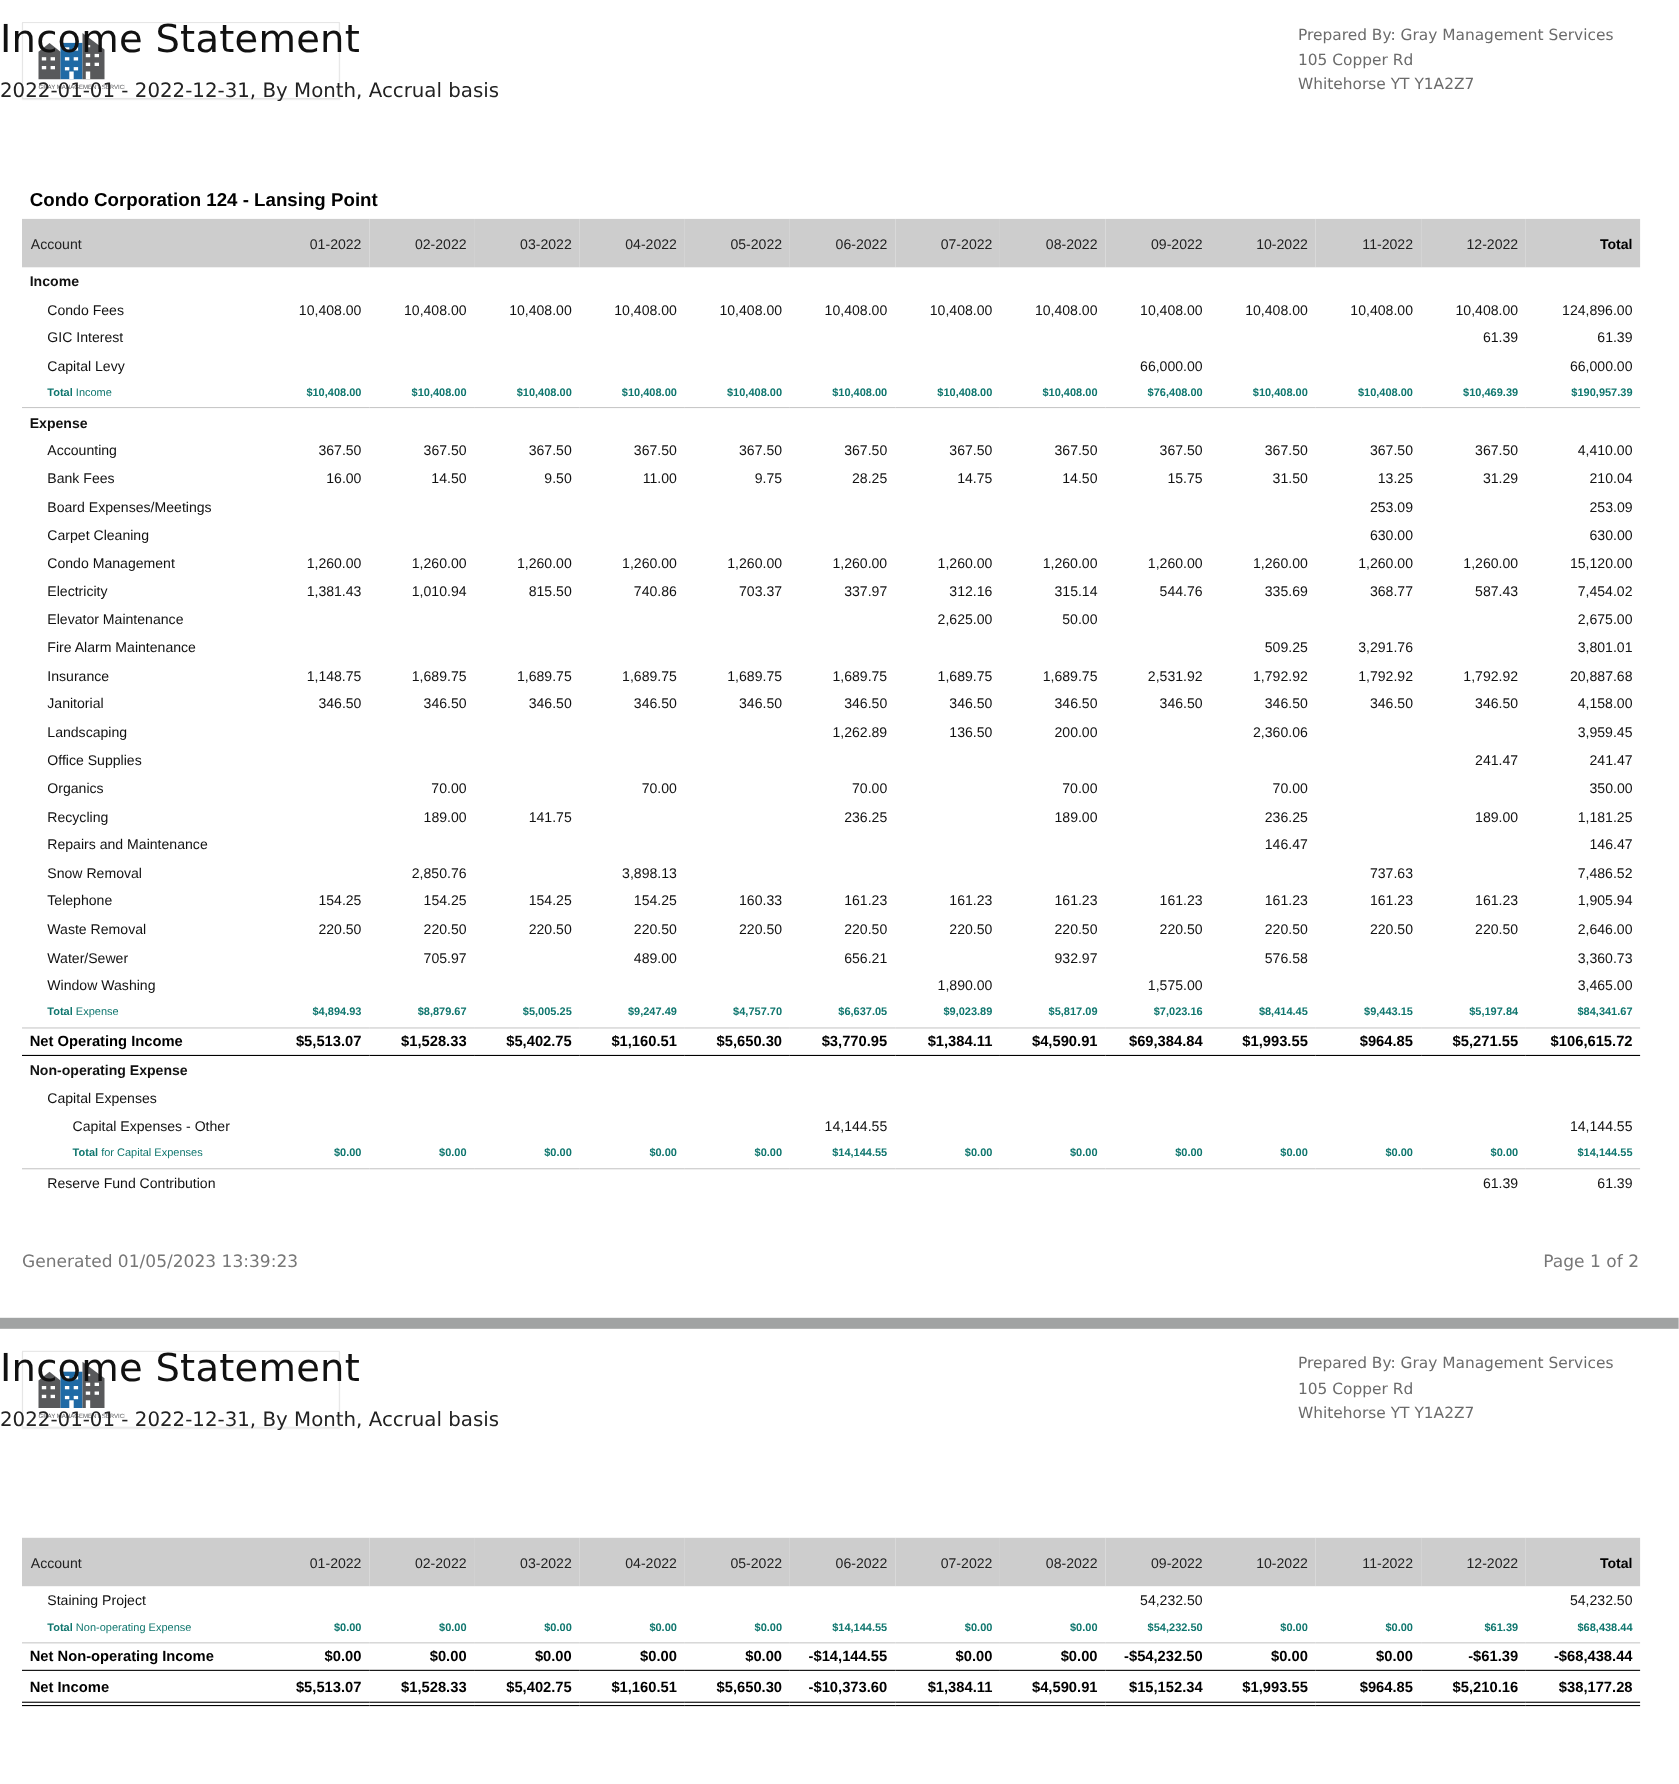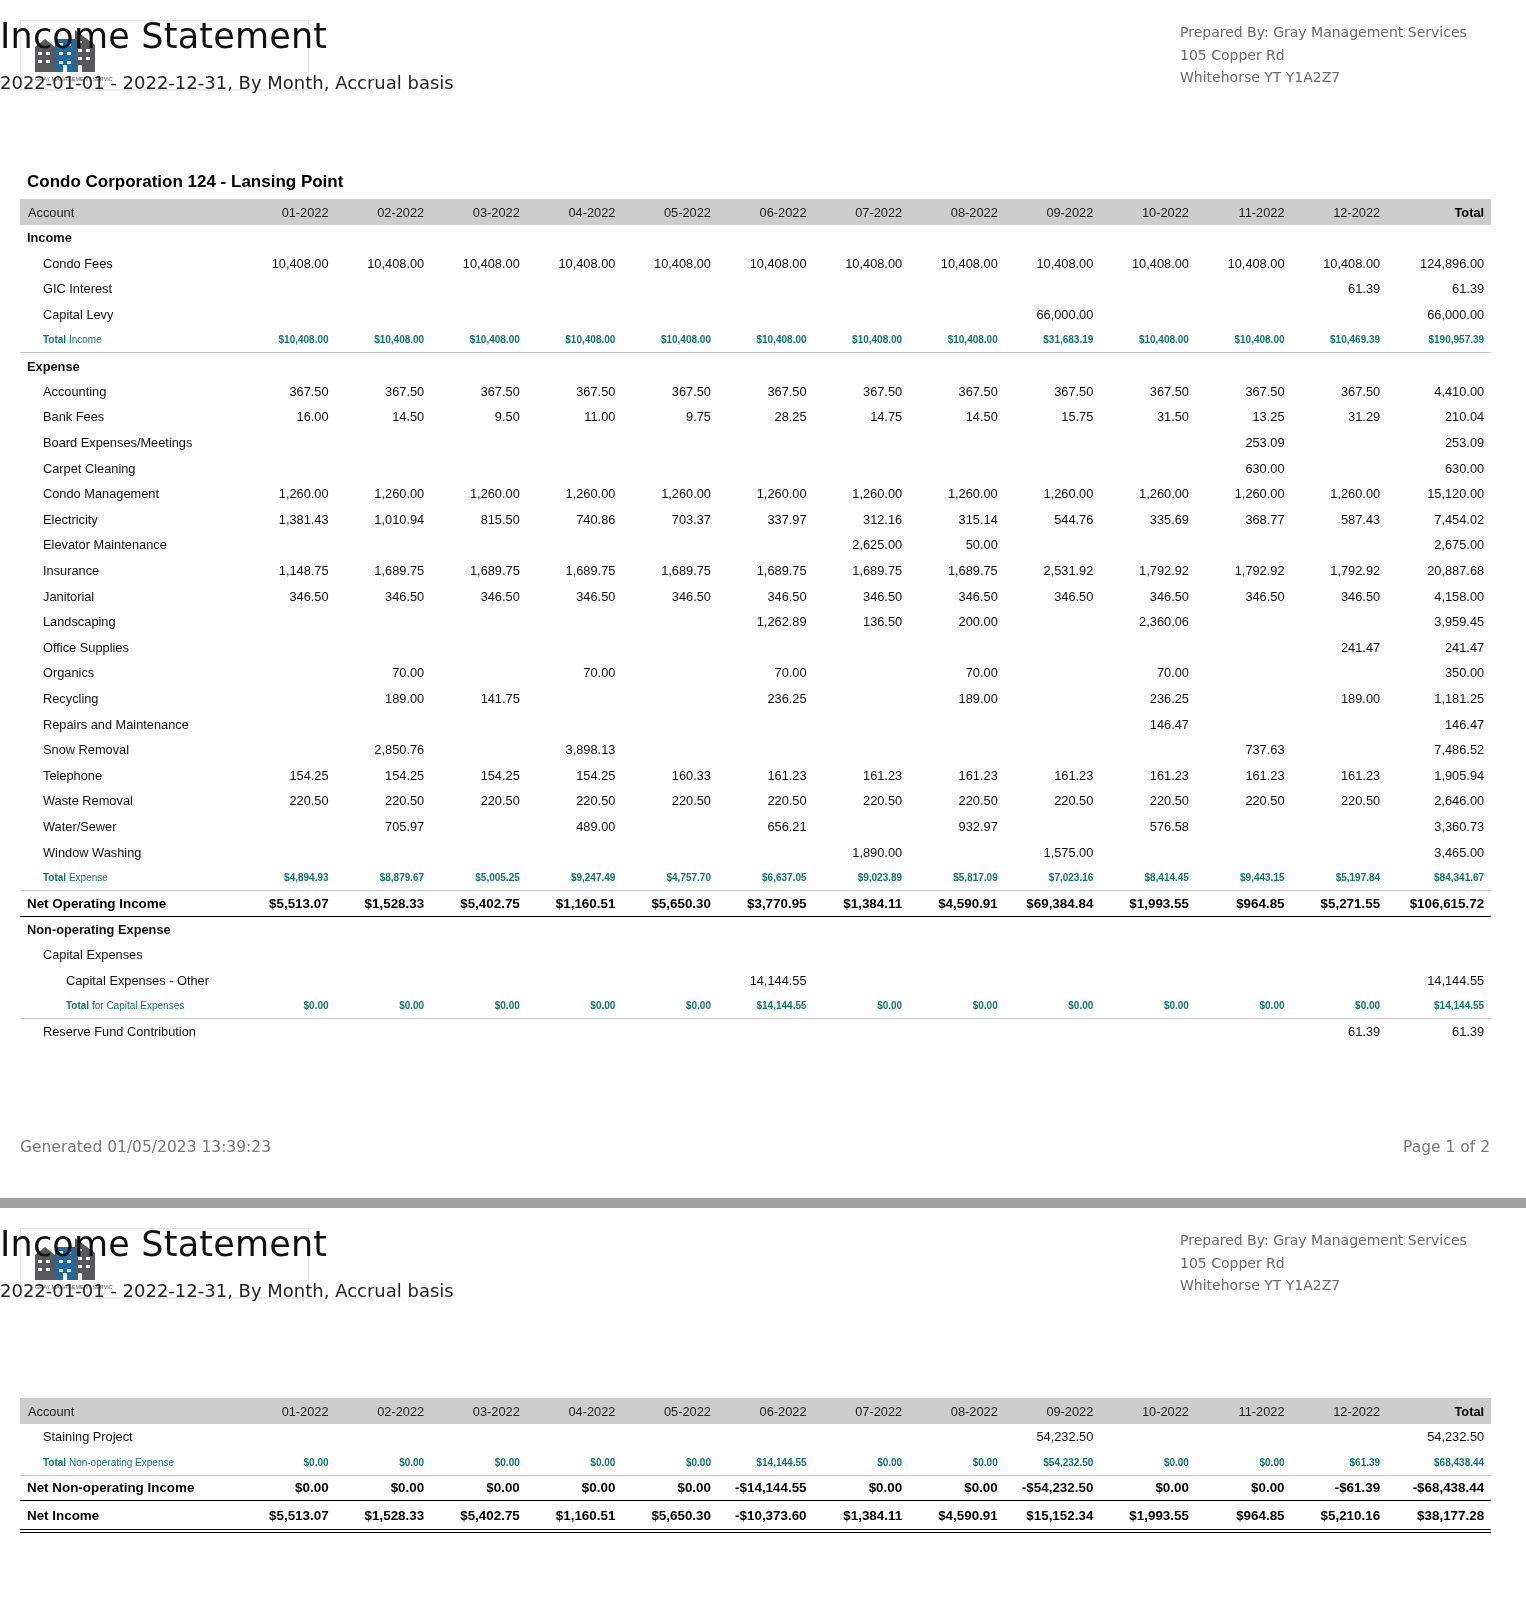--- a/index.html
+++ b/index.html
@@ -20,21 +20,21 @@
   .prep div { white-space: nowrap; }
 
   .company { position: absolute; left: 27px; top: 172px; font-size: 17px; font-weight: bold; color: #000; }
 
   table.rep { position: absolute; left: 20px; width: 1471px; border-collapse: collapse; font-size: 12.8px; table-layout: fixed; }
   .page1 table.rep { top: 199px; }
   .page2 table.rep { top: 190px; }
   table.rep col.acc { width: 220px; }
   table.rep col.m { width: 95.6px; }
   table.rep col.tot { width: 104px; }
-  table.rep th { background: #cdcdcd; height: 26px; font-weight: normal; text-align: right; padding: 0 7px 0 0; color: #222; font-size: 12.8px; }
+  table.rep th { background: #cdcdcd; height: 44px; font-weight: normal; text-align: right; padding: 0 7px 0 0; color: #222; font-size: 12.8px; }
   table.rep th.acc-h { text-align: left; padding-left: 8px; }
   table.rep th.tot-h { font-weight: bold; color: #000; }
   table.rep td { height: 25.6px; text-align: right; padding: 0 7px 0 0; white-space: nowrap; color: #111; }
   table.rep td.name { text-align: left; padding-left: 23px; }
   table.rep td.name.lvl0 { padding-left: 7px; }
   table.rep td.name.lvl2 { padding-left: 46px; }
   tr.section td.name { font-weight: bold; padding-left: 7px; }
   tr.total td { font-weight: bold; font-size: 10px; color: #0f766e; }
   tr.total td.name { font-weight: normal; }
   tr.total td.name b { font-weight: bold; }
@@ -182,21 +182,21 @@
         <tr class="total sep">
           <td class="name"><b>Total</b> <span>Income</span></td>
           <td>$10,408.00</td>
           <td>$10,408.00</td>
           <td>$10,408.00</td>
           <td>$10,408.00</td>
           <td>$10,408.00</td>
           <td>$10,408.00</td>
           <td>$10,408.00</td>
           <td>$10,408.00</td>
-          <td>$31,683.19</td>
+          <td>$76,408.00</td>
           <td>$10,408.00</td>
           <td>$10,408.00</td>
           <td>$10,469.39</td>
           <td>$190,957.39</td>
         </tr>
         <tr class="section">
           <td class="name" colspan="14">Expense</td>
         </tr>
         <tr>
           <td class="name">Accounting</td>
@@ -302,20 +302,36 @@
           <td></td>
           <td></td>
           <td></td>
           <td>2,625.00</td>
           <td>50.00</td>
           <td></td>
           <td></td>
           <td></td>
           <td></td>
           <td>2,675.00</td>
+        </tr>
+        <tr>
+          <td class="name">Fire Alarm Maintenance</td>
+          <td></td>
+          <td></td>
+          <td></td>
+          <td></td>
+          <td></td>
+          <td></td>
+          <td></td>
+          <td></td>
+          <td></td>
+          <td>509.25</td>
+          <td>3,291.76</td>
+          <td></td>
+          <td>3,801.01</td>
         </tr>
         <tr>
           <td class="name">Insurance</td>
           <td>1,148.75</td>
           <td>1,689.75</td>
           <td>1,689.75</td>
           <td>1,689.75</td>
           <td>1,689.75</td>
           <td>1,689.75</td>
           <td>1,689.75</td>

